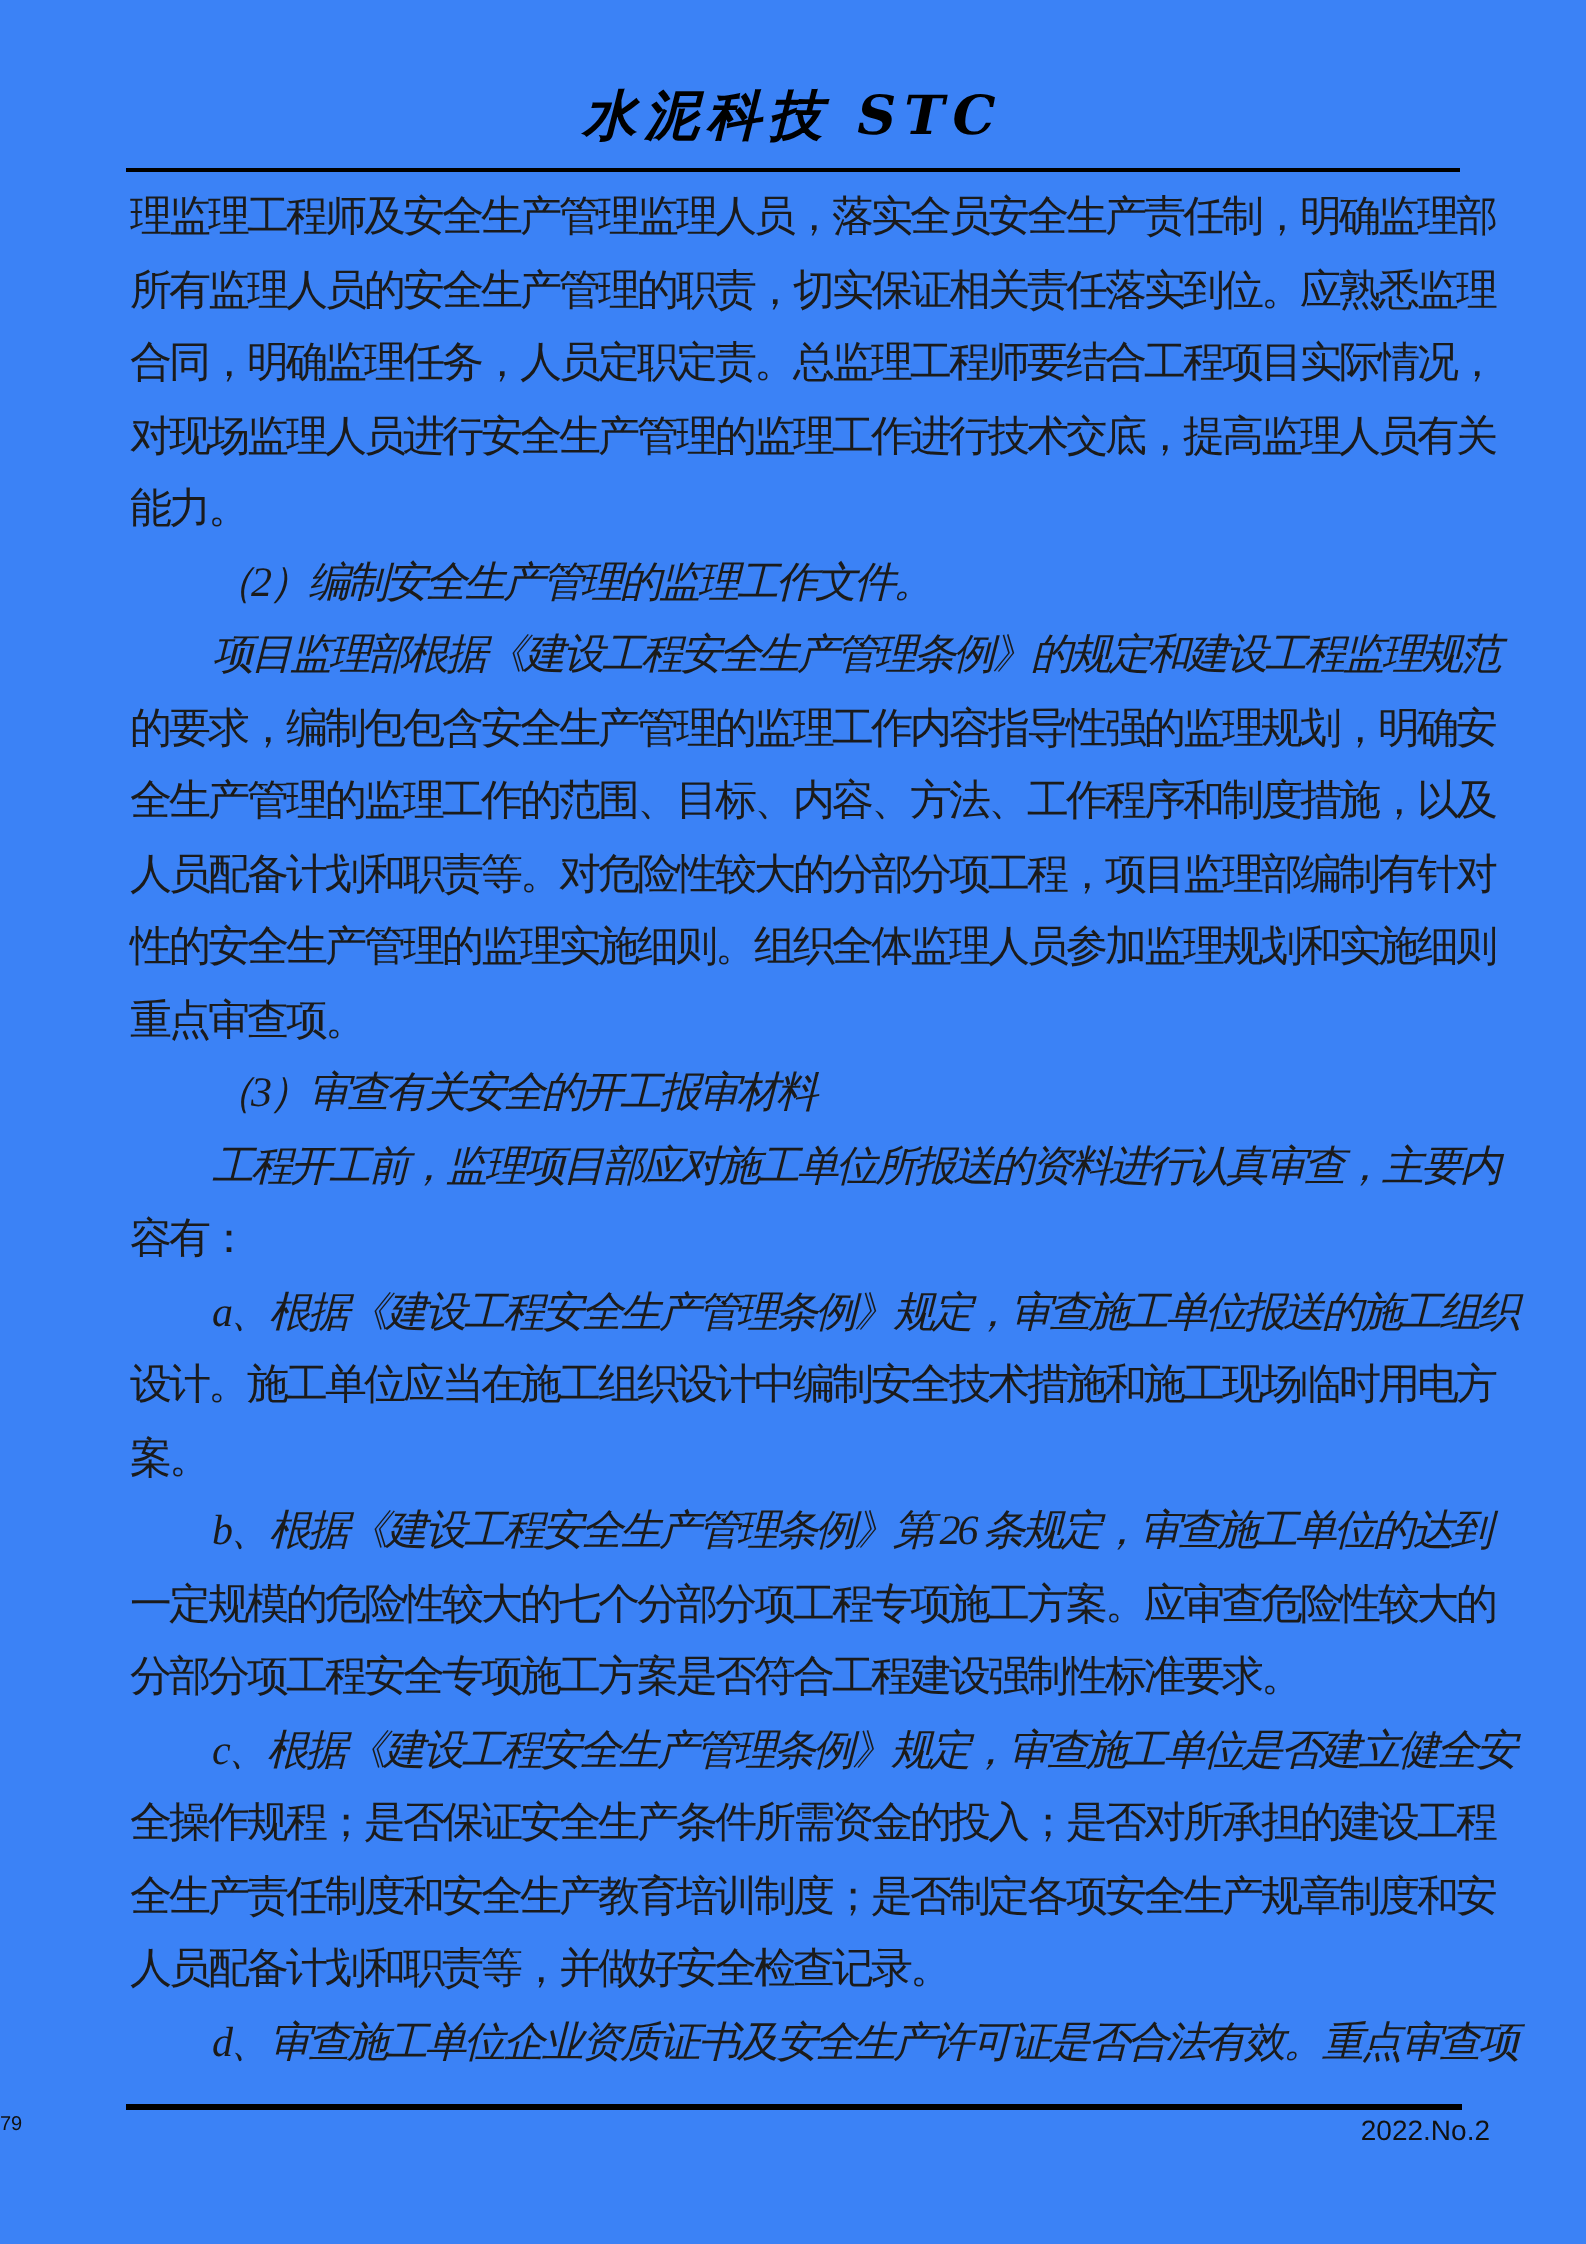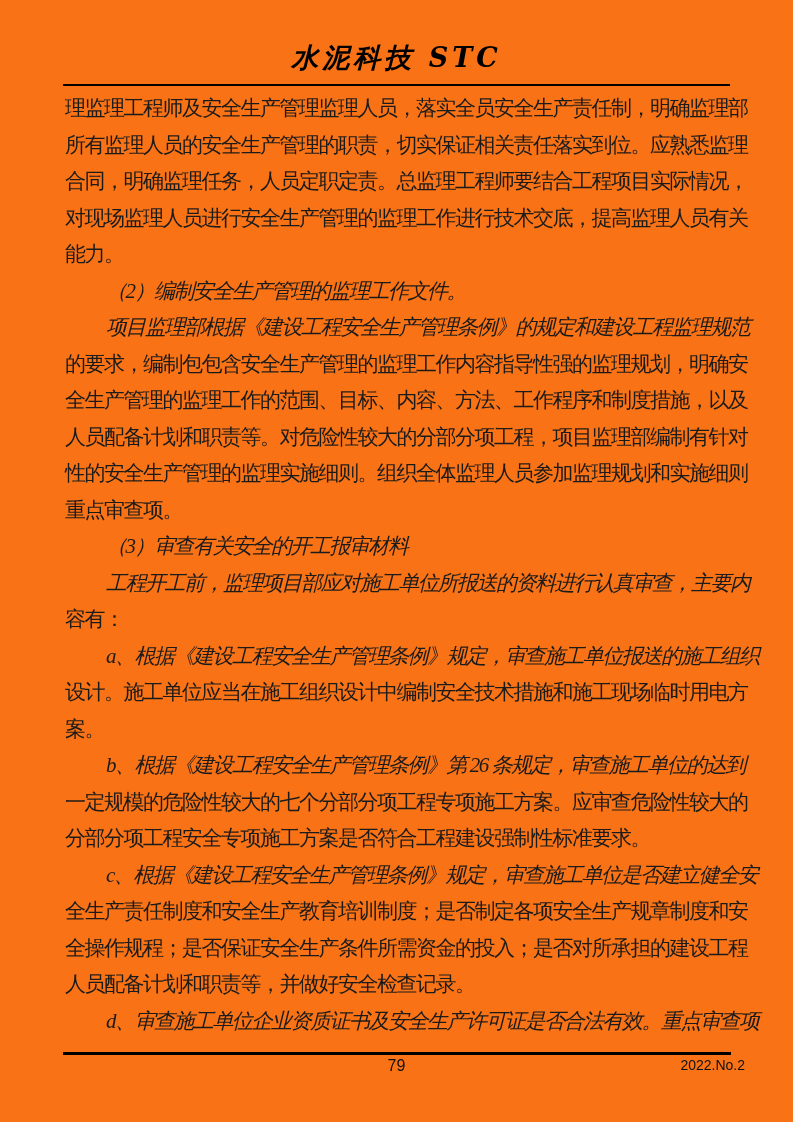--- a/index.html
+++ b/index.html
@@ -4,21 +4,21 @@
 <style>
   html, body {
     margin: 0;
     padding: 0;
     background: #ffffff;
   }
   .page {
     position: relative;
     width: 793px;
     height: 1122px;
-    background: #f97316;
+    background: #3b82f6;
     overflow: hidden;
     font-family: "Liberation Serif", serif;
     color: #1b1b1b;
   }
   .journal-title {
     position: absolute;
     top: 40px;
     left: 0;
     width: 100%;
     text-align: center;
@@ -61,22 +61,21 @@
     left: 63px;
     width: 668px;
     height: 3px;
     background: #000000;
   }
   .footer-page {
     position: absolute;
     top: 1057px;
     left: 0;
     width: 100%;
-    text-align: center;
-    font-size: 16px;
+    font-size: 10px;
     color: #111111;
     font-family: "Liberation Sans", sans-serif;
   }
   .footer-issue {
     position: absolute;
     top: 1057px;
     right: 48px;
     font-size: 14px;
     color: #111111;
     font-family: "Liberation Sans", sans-serif;
@@ -107,22 +106,22 @@
       <div class="line indent">（3）审查有关安全的开工报审材料</div>
       <div class="line indent">工程开工前，监理项目部应对施工单位所报送的资料进行认真审查，主要内</div>
       <div class="line">容有：</div>
       <div class="line indent">a、根据《建设工程安全生产管理条例》规定，审查施工单位报送的施工组织</div>
       <div class="line">设计。施工单位应当在施工组织设计中编制安全技术措施和施工现场临时用电方</div>
       <div class="line">案。</div>
       <div class="line indent">b、根据《建设工程安全生产管理条例》第 26 条规定，审查施工单位的达到</div>
       <div class="line">一定规模的危险性较大的七个分部分项工程专项施工方案。应审查危险性较大的</div>
       <div class="line">分部分项工程安全专项施工方案是否符合工程建设强制性标准要求。</div>
       <div class="line indent">c、根据《建设工程安全生产管理条例》规定，审查施工单位是否建立健全安</div>
+      <div class="line">全操作规程；是否保证安全生产条件所需资金的投入；是否对所承担的建设工程</div>
       <div class="line">全生产责任制度和安全生产教育培训制度；是否制定各项安全生产规章制度和安</div>
-      <div class="line">全操作规程；是否保证安全生产条件所需资金的投入；是否对所承担的建设工程</div>
       <div class="line">人员配备计划和职责等，并做好安全检查记录。</div>
       <div class="line indent">d、审查施工单位企业资质证书及安全生产许可证是否合法有效。重点审查项</div>
     </div>
 
   <div class="footer-rule"></div>
 
   <div class="footer-page">79</div>
 
   <div class="footer-issue">2022.No.2</div>
 

